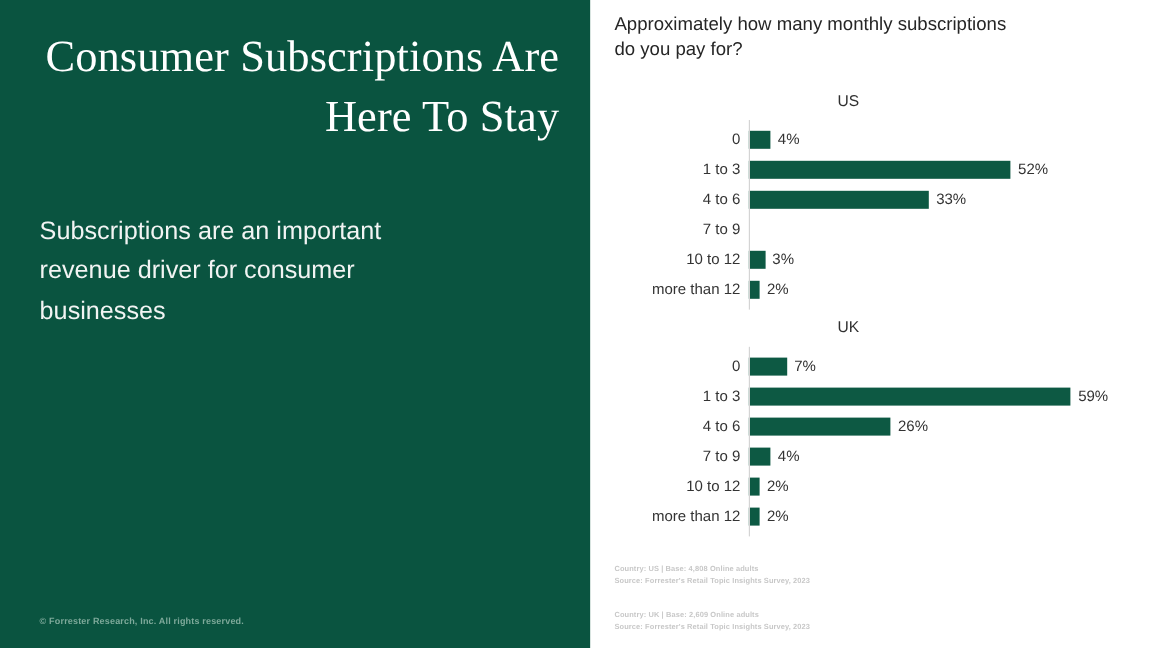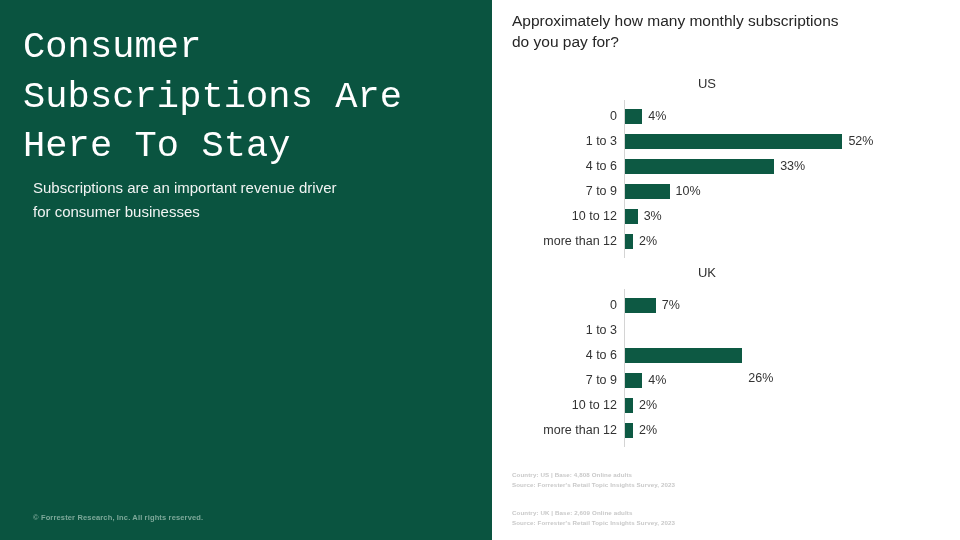--- a/index.html
+++ b/index.html
@@ -26,37 +26,38 @@
     position: absolute;
     left: 0;
     top: 0;
     width: 492px;
     height: 540px;
     background: #0a5440;
     box-sizing: border-box;
   }
   .slide-title {
     position: absolute;
-    left: 23px;
+    left: 36px;
     top: 23px;
     width: 430px;
-    font-family: Liberation Mono, monospace;
+    font-family: Liberation Serif, serif;
     font-size: 37px;
     line-height: 1.34;
     color: #ffffff;
     font-weight: 400;
     letter-spacing: 0.1px;
+    text-align: right;
   }
   .slide-subtitle {
     position: absolute;
     left: 33px;
     top: 176px;
     width: 320px;
     font-family: "Liberation Sans", sans-serif;
-    font-size: 15px;
+    font-size: 21px;
     line-height: 1.59;
     color: #f2f4f3;
     font-weight: 400;
   }
   .copyright {
     position: absolute;
     left: 33px;
     top: 513px;
     font-family: "Liberation Sans", sans-serif;
     font-size: 7.5px;
@@ -205,24 +206,20 @@
           </div>
           <div class="bar-row">
             <div class="cat-label">4 to 6</div>
             <div class="bar-track">
               <div class="bar" style="width: 150.15px; background: rgb(13, 89, 67);"></div>
               <div class="bar-value" style="left: 156.15px;">33%</div>
             </div>
           </div>
           <div class="bar-row">
             <div class="cat-label">7 to 9</div>
-            <div class="bar-track">
-              <div class="bar" style="width: 45.5px; background: rgb(13, 89, 67);"></div>
-              <div class="bar-value" style="left: 51.5px;">10%</div>
-            </div>
           </div>
           <div class="bar-row">
             <div class="cat-label">10 to 12</div>
             <div class="bar-track">
               <div class="bar" style="width: 13.65px; background: rgb(13, 89, 67);"></div>
               <div class="bar-value" style="left: 19.65px;">3%</div>
             </div>
           </div>
           <div class="bar-row">
             <div class="cat-label">more than 12</div>
@@ -240,26 +237,30 @@
       <div class="plot">
           <div class="bar-row">
             <div class="cat-label">0</div>
             <div class="bar-track">
               <div class="bar" style="width: 31.85px; background: rgb(13, 89, 67);"></div>
               <div class="bar-value" style="left: 37.85px;">7%</div>
             </div>
           </div>
           <div class="bar-row">
             <div class="cat-label">1 to 3</div>
+            <div class="bar-track">
+              <div class="bar" style="width: 268.45px; background: rgb(13, 89, 67);"></div>
+              <div class="bar-value" style="left: 274.45px;">59%</div>
+            </div>
           </div>
           <div class="bar-row">
             <div class="cat-label">4 to 6</div>
             <div class="bar-track">
               <div class="bar" style="width: 118.3px; background: rgb(13, 89, 67);"></div>
-              <div class="bar-value" style="left: 124.3px; margin-top: 23px;">26%</div>
+              <div class="bar-value" style="left: 124.3px;">26%</div>
             </div>
           </div>
           <div class="bar-row">
             <div class="cat-label">7 to 9</div>
             <div class="bar-track">
               <div class="bar" style="width: 18.2px; background: rgb(13, 89, 67);"></div>
               <div class="bar-value" style="left: 24.2px;">4%</div>
             </div>
           </div>
           <div class="bar-row">

